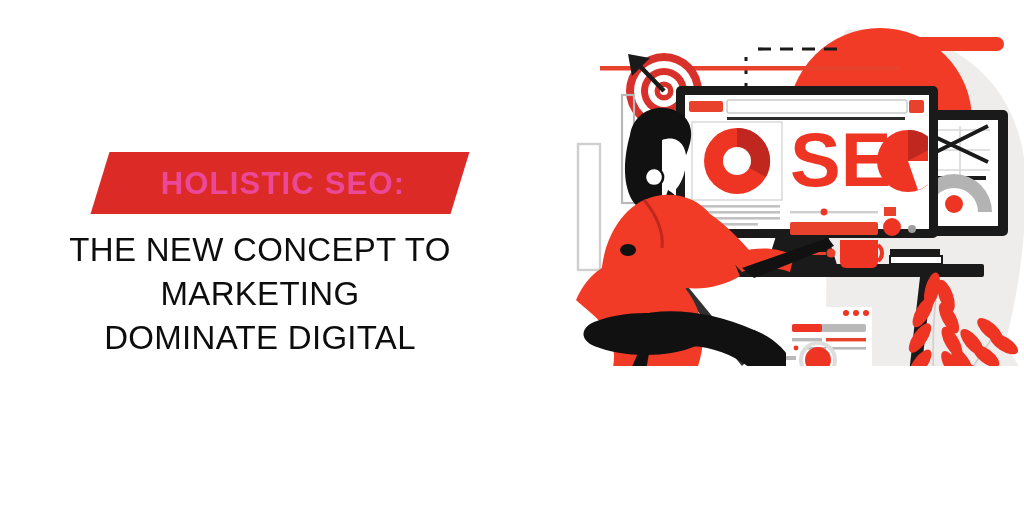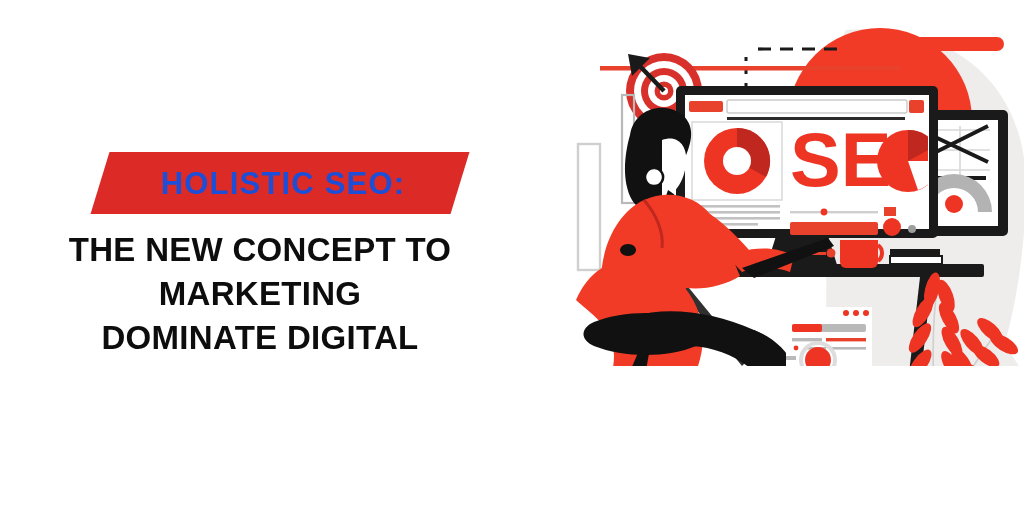--- a/index.html
+++ b/index.html
@@ -20,31 +20,31 @@
     position:absolute;left:100px;top:152px;width:360px;height:62px;
   }
   .kicker-shape{
     position:absolute;inset:0;
     background:#DC2B26;
     transform:skewX(-17deg);
   }
   .kicker-text{
     position:absolute;inset:0;
     display:flex;align-items:center;justify-content:center;
-    color:#1d4ed8;
+    color:#ec4899;
     font-size:31px;font-weight:bold;letter-spacing:1.2px;
     line-height:1;
     padding-left:6px;
     box-sizing:border-box;
   }
   .headline{
     position:absolute;left:40px;top:228px;width:440px;
     text-align:center;
     color:#0D0D0D;
-    font-size:33px;font-weight:bold;
+    font-size:33px;font-weight:normal;
     line-height:1.34;
     letter-spacing:0.3px;
   }
   .headline .hl-line{display:block;white-space:nowrap;}
 
   
   .art{
     position:absolute;left:528px;top:0;width:524px;height:366px;
     overflow:hidden;
   }

